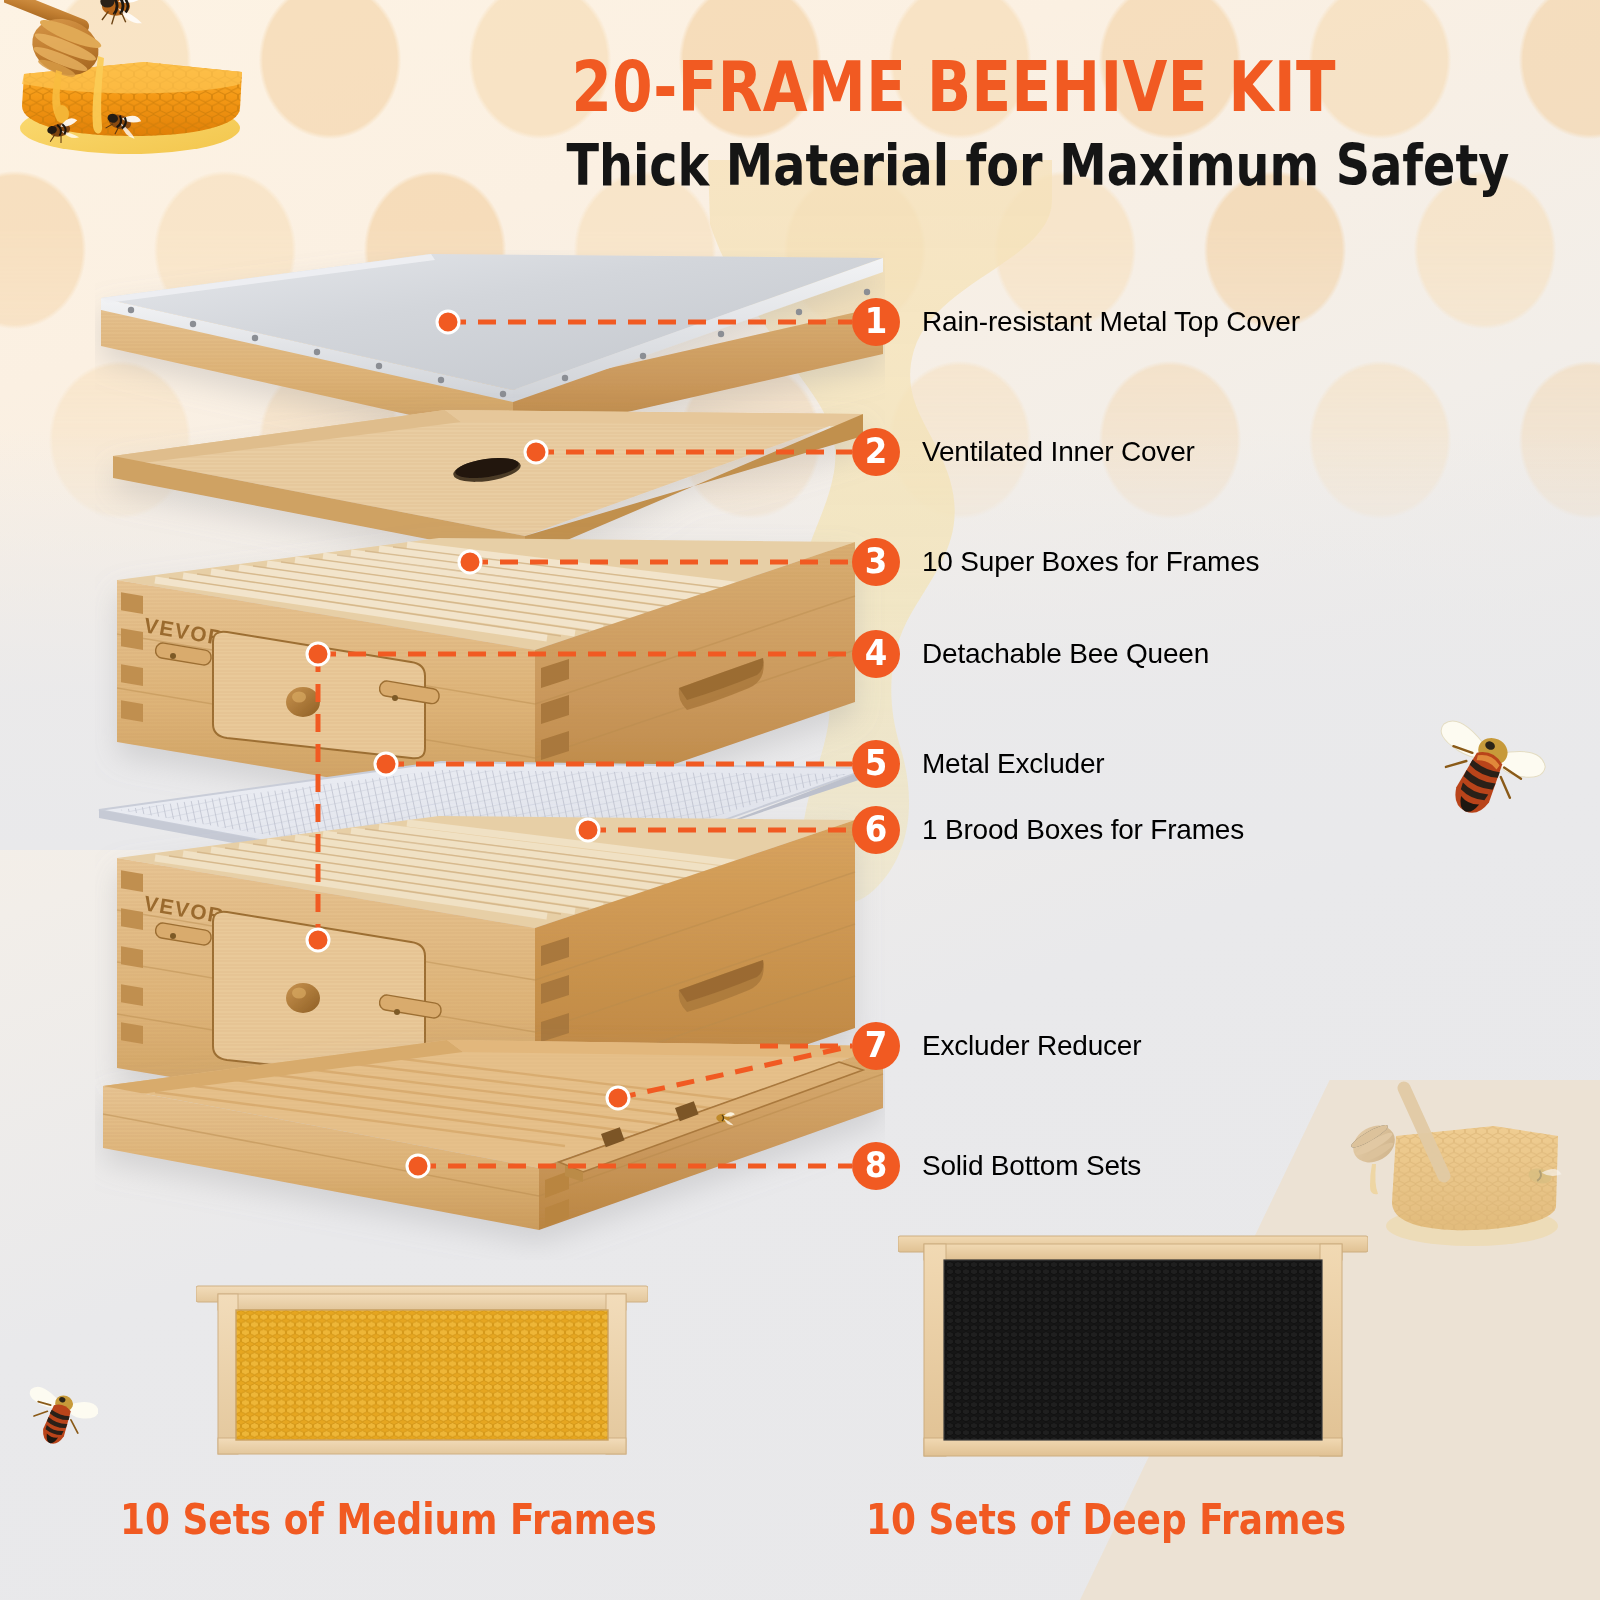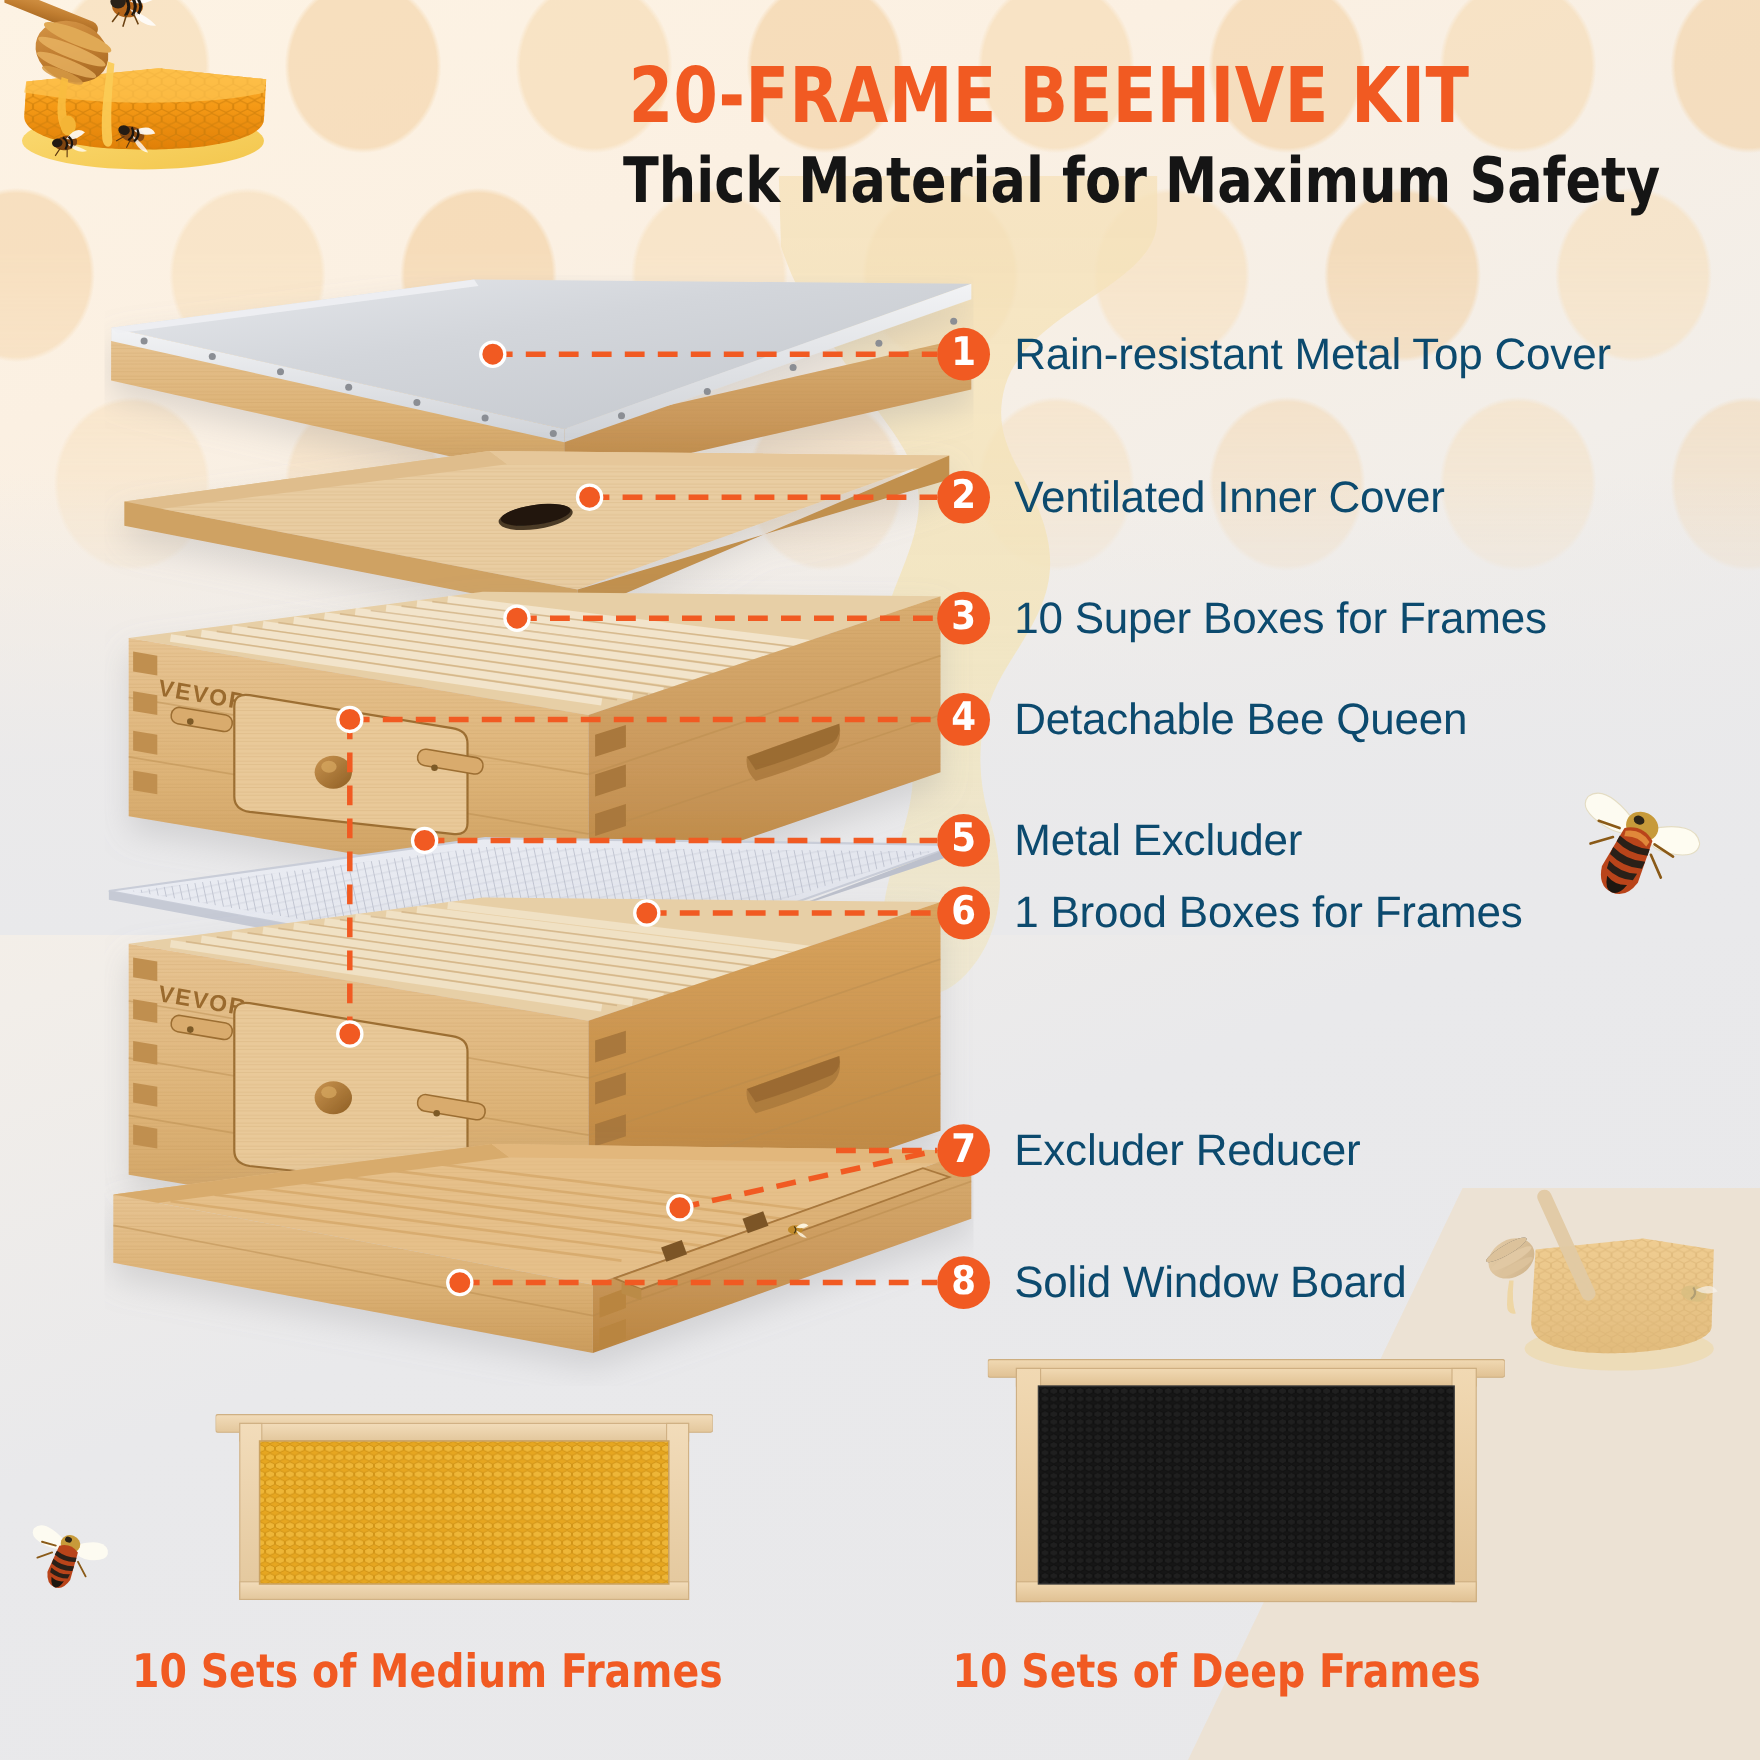--- a/index.html
+++ b/index.html
@@ -76,21 +76,21 @@
     font-weight:700;font-size:42px;color:#f15a22;white-space:nowrap;transform:scaleX(.95);transform-origin:left center;}
   .cap-medium{left:120px;top:1495px;}
   .cap-deep{left:866px;top:1495px;}
 
   
   .callout{position:absolute;display:flex;align-items:center;height:54px;}
   .c-badge{width:48px;height:48px;border-radius:50%;background:#f15a22;color:#fff;
     display:flex;align-items:center;justify-content:center;flex:0 0 48px;
     font-family:"Liberation Sans Narrow","DejaVu Sans Condensed","Liberation Sans",sans-serif;
     font-weight:700;font-size:36px;line-height:1;padding-bottom:2px;}
-  .c-text{margin-left:22px;font-size:40px;color:#0c4a6e;white-space:nowrap;
+  .c-text{margin-left:22px;font-size:28px;color:#000000;white-space:nowrap;
     font-family:"Liberation Sans","DejaVu Sans",sans-serif;letter-spacing:-.2px;}
 
   
   #leaders{position:absolute;inset:0;width:1600px;height:1600px;pointer-events:none;}
 
   
   .bee-right{position:absolute;left:1428px;top:712px;width:118px;height:108px;}
   .bee-left{position:absolute;left:24px;top:1378px;width:74px;height:70px;}
 </style>
 </head>
@@ -648,19 +648,19 @@
   <div class="callout" style="left:852px;top:803px;">
     <div class="c-badge">6</div>
     <div class="c-text"> 1 Brood Boxes for Frames</div>
   </div>
   <div class="callout" style="left:852px;top:1019px;">
     <div class="c-badge">7</div>
     <div class="c-text">Excluder Reducer</div>
   </div>
   <div class="callout" style="left:852px;top:1139px;">
     <div class="c-badge">8</div>
-    <div class="c-text">Solid Window Board</div>
+    <div class="c-text">Solid Bottom Sets</div>
   </div>
 
   <div class="caption cap-medium">10 Sets of Medium Frames</div>
   <div class="caption cap-deep">10 Sets of Deep Frames</div>
 
 </div>
 
 </body></html>

